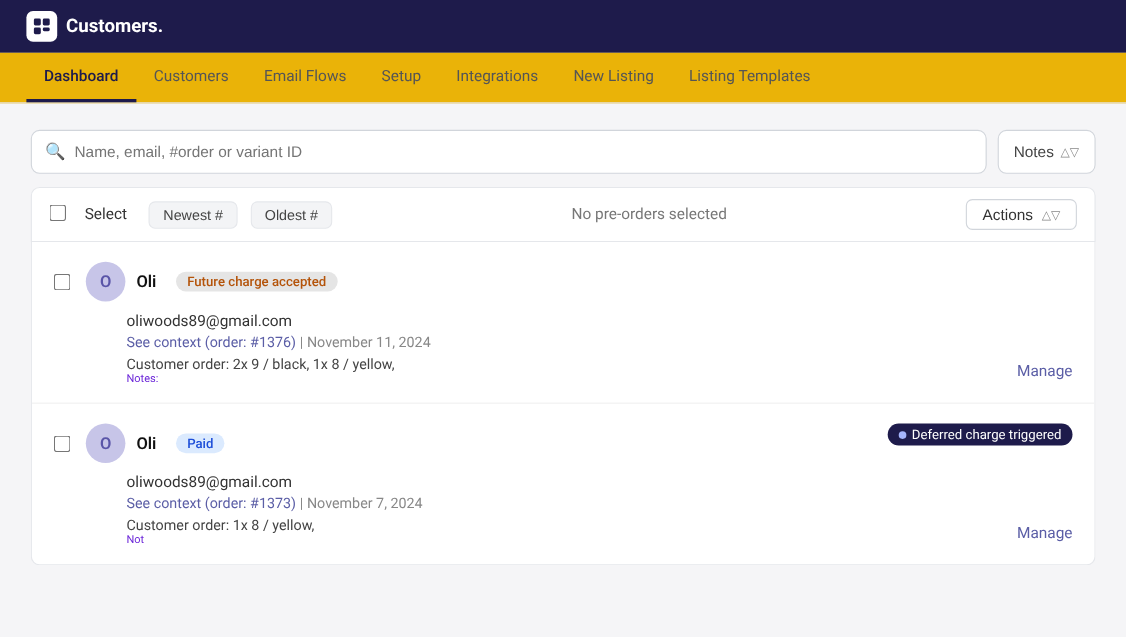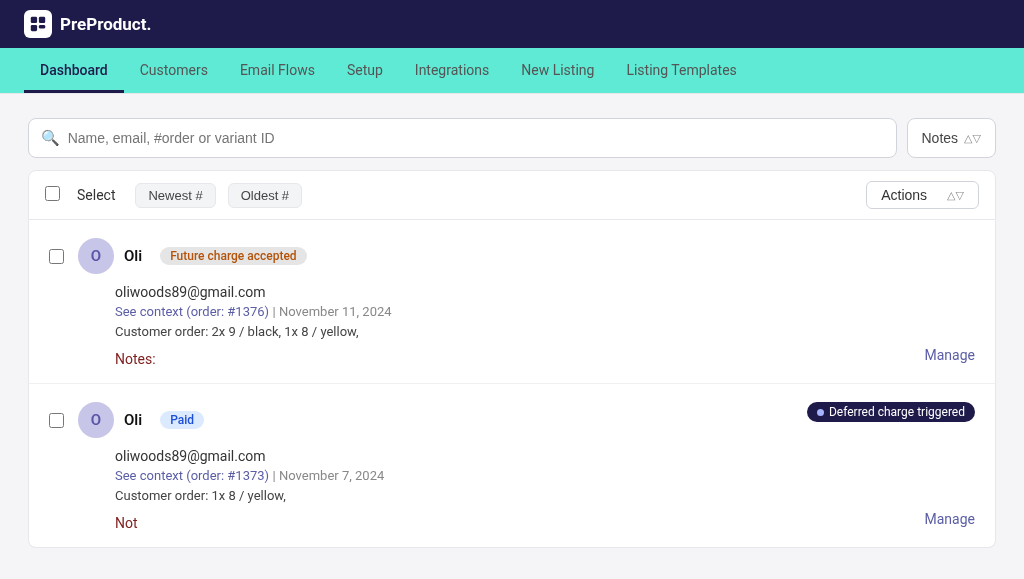--- a/index.html
+++ b/index.html
@@ -5,42 +5,42 @@
     * { box-sizing: border-box; margin: 0; padding: 0; }
     body { font-family: -apple-system, BlinkMacSystemFont, 'Segoe UI', Roboto, sans-serif; background: #f5f5f7; color: #222; font-size: 14px; }
 
     
     .topbar { background: #1e1b4b; display: flex; align-items: center; padding: 0 24px; height: 48px; }
     .topbar-logo { display: flex; align-items: center; gap: 8px; color: #fff; font-weight: 700; font-size: 17px; }
     .logo-icon { width: 28px; height: 28px; background: #fff; border-radius: 6px; display: flex; align-items: center; justify-content: center; }
     .logo-icon svg { width: 18px; height: 18px; }
 
     
-    .nav { background: #5eead4; border-bottom: 1px solid #e5e7eb; padding: 0 24px; display: flex; align-items: flex-end; gap: 0; }
+    .nav { background: #eab308; border-bottom: 1px solid #e5e7eb; padding: 0 24px; display: flex; align-items: flex-end; gap: 0; }
     .nav-item { padding: 14px 16px 12px; font-size: 14px; color: #555; cursor: pointer; border-bottom: 3px solid transparent; white-space: nowrap; }
     .nav-item.active { color: #1e1b4b; border-bottom: 3px solid #1e1b4b; font-weight: 500; }
 
     
     .page { padding: 24px 28px; }
     .page-title { font-size: 22px; font-weight: 700; color: #111; margin-bottom: 24px; }
 
     
     .search-row { display: flex; align-items: center; gap: 10px; margin-bottom: 12px; }
     .search-box { flex: 1; display: flex; align-items: center; background: #fff; border: 1px solid #d1d5db; border-radius: 8px; padding: 0 12px; height: 40px; gap: 8px; }
     .search-box input { border: none; outline: none; flex: 1; font-size: 14px; color: #555; background: transparent; }
     .search-icon-wrap { color: #9ca3af; font-size: 15px; }
     .filter-btn { background: #fff; border: 1px solid #d1d5db; border-radius: 8px; padding: 0 14px; height: 40px; display: flex; align-items: center; gap: 6px; cursor: pointer; font-size: 14px; color: #444; }
 
     
     .table-header { background: #fff; border: 1px solid #e5e7eb; border-radius: 8px 8px 0 0; display: flex; align-items: center; padding: 10px 16px; gap: 12px; border-bottom: 1px solid #e5e7eb; }
     .checkbox-col { width: 20px; flex-shrink: 0; }
     .select-label { font-size: 14px; font-weight: 400; color: #333; margin-right: 8px; }
     .sort-btn { background: #f3f4f6; border: 1px solid #e5e7eb; border-radius: 6px; padding: 4px 12px; font-size: 13px; color: #444; cursor: pointer; }
     .no-selection-text { flex: 1; text-align: center; font-size: 14px; color: #777; }
-    .actions-btn { background: #fff; border: 1px solid #d1d5db; border-radius: 6px; padding: 5px 14px; font-size: 14px; color: #333; cursor: pointer; display: flex; align-items: center; gap: 20px; margin-left: auto; }
+    .actions-btn { background: #fff; border: 1px solid #d1d5db; border-radius: 6px; padding: 5px 14px; font-size: 14px; color: #333; cursor: pointer; display: flex; align-items: center; gap: 8px; margin-left: auto; }
 
     
     .orders-container { background: #fff; border: 1px solid #e5e7eb; border-top: none; border-radius: 0 0 8px 8px; overflow: hidden; }
     .order-card { padding: 18px 20px 16px; border-bottom: 1px solid #f0f0f0; display: flex; flex-direction: column; gap: 0; position: relative; }
     .order-card:last-child { border-bottom: none; }
     .order-top { display: flex; align-items: center; gap: 10px; margin-bottom: 10px; }
     .order-checkbox { margin-right: 4px; }
     .avatar { width: 36px; height: 36px; border-radius: 50%; background: #c7c5e8; display: flex; align-items: center; justify-content: center; font-size: 15px; font-weight: 600; color: #5a55a8; flex-shrink: 0; }
     .customer-name { font-size: 15px; font-weight: 600; color: #111; }
     .badge { display: inline-block; border-radius: 12px; padding: 2px 10px; font-size: 12px; font-weight: 500; margin-left: 8px; }
@@ -48,21 +48,21 @@
     .badge-blue { background: #dbeafe; color: #1d4ed8; }
 
     .deferred-badge { background: #1e1b4b; color: #fff; border-radius: 12px; padding: 3px 10px; font-size: 12px; display: flex; align-items: center; gap: 5px; }
     .deferred-dot { width: 7px; height: 7px; border-radius: 50%; background: #a5b4fc; display: inline-block; }
 
     .order-details { margin-left: 66px; }
     .order-email { font-size: 14px; color: #333; margin-bottom: 3px; }
     .order-link { color: #5b5ea6; text-decoration: none; font-size: 13px; }
     .order-date { color: #888; font-size: 13px; }
     .order-items { font-size: 13px; color: #444; margin-top: 5px; }
-    .order-notes { font-size: 14px; color: #7f1d1d; margin-top: 12px; }
+    .order-notes { font-size: 10px; color: #6d28d9; margin-top: 0; }
 
     .manage-link { position: absolute; right: 20px; bottom: 20px; color: #5b5ea6; font-size: 14px; text-decoration: none; cursor: pointer; }
 
     .order-top-right { position: absolute; right: 20px; top: 18px; display: flex; align-items: center; gap: 10px; }
 
     input[type="checkbox"] { width: 15px; height: 15px; cursor: pointer; accent-color: #5b5ea6; }
 
     .chevron { font-size: 11px; color: #888; }
   </style>
 </head>
@@ -71,21 +71,21 @@
 <div class="topbar">
   <div class="topbar-logo">
     <div class="logo-icon">
       <svg viewBox="0 0 20 20" fill="none" xmlns="http://www.w3.org/2000/svg">
         <rect x="2" y="2" width="7" height="7" rx="1.5" fill="#1e1b4b"></rect>
         <rect x="11" y="2" width="7" height="7" rx="1.5" fill="#1e1b4b"></rect>
         <rect x="2" y="11" width="7" height="7" rx="1.5" fill="#1e1b4b"></rect>
         <rect x="11" y="11" width="7" height="4" rx="1.5" fill="#1e1b4b"></rect>
       </svg>
     </div>
-    <span>PreProduct.</span>
+    <span>Customers.</span>
   </div>
 </div>
 
 <nav class="nav">
   <div class="nav-item active">Dashboard</div>
   <div class="nav-item">Customers</div>
   <div class="nav-item">Email Flows</div>
   <div class="nav-item">Setup</div>
   <div class="nav-item">Integrations</div>
   <div class="nav-item">New Listing</div>
@@ -105,20 +105,21 @@
     </button>
   </div>
 
   <div class="table-header">
     <div class="checkbox-col">
       <input type="checkbox" style="">
     </div>
     <span class="select-label">Select</span>
     <button class="sort-btn">Newest #</button>
     <button class="sort-btn">Oldest #</button>
+    <span class="no-selection-text">No pre-orders selected</span>
     <button class="actions-btn">
       <span>Actions</span>
       <span class="chevron">△▽</span>
     </button>
   </div>
 
   <div class="orders-container">
 
     <div class="order-card">
       <div class="order-top">

